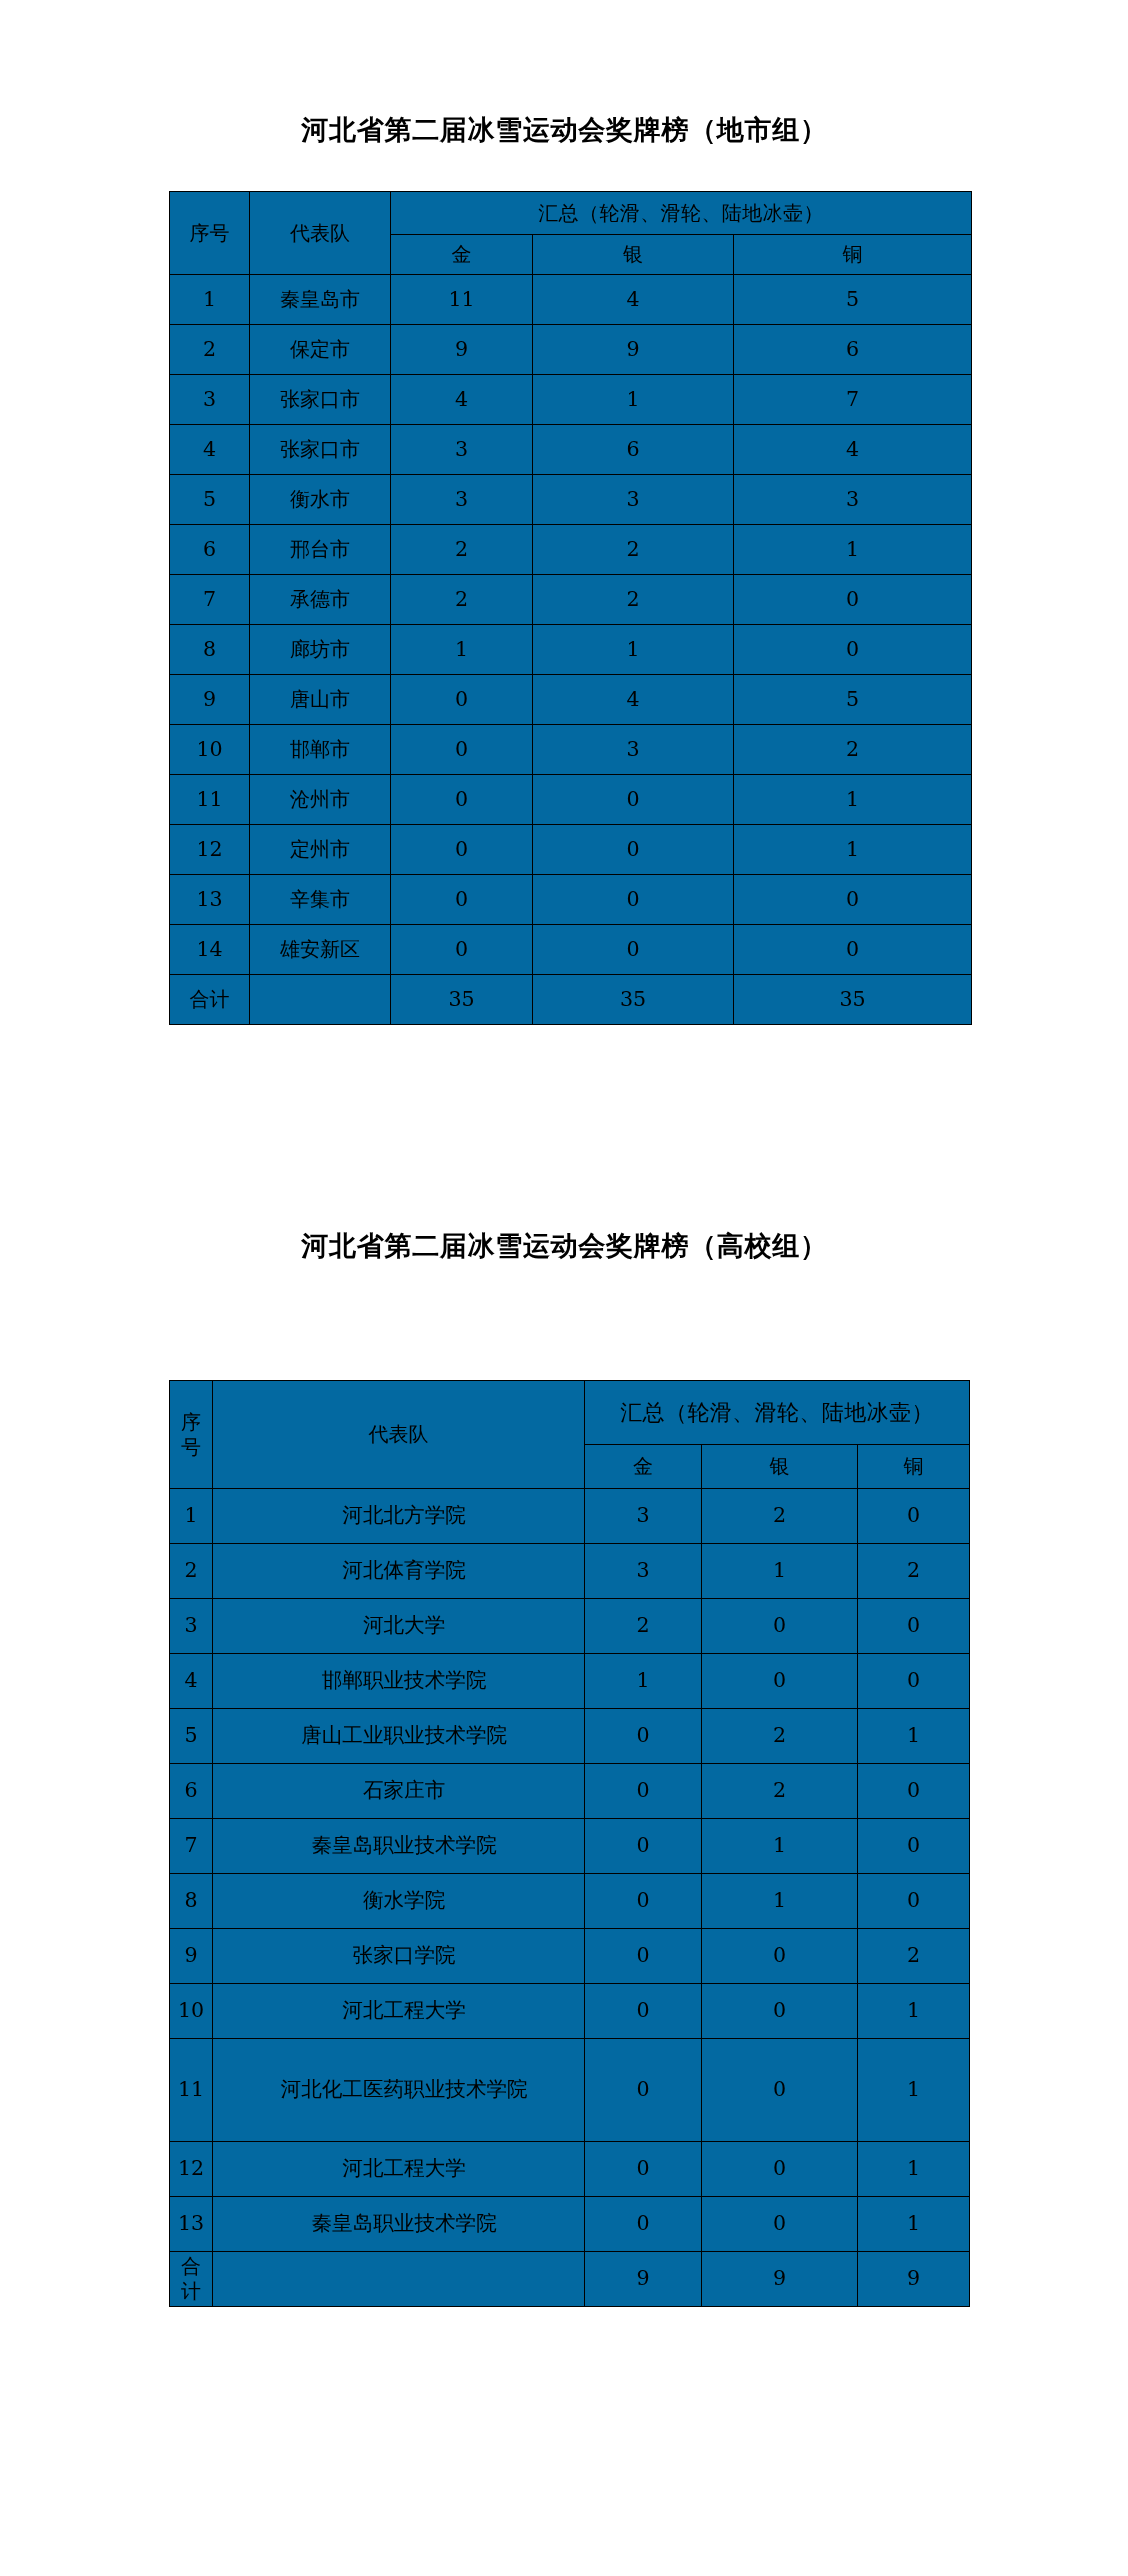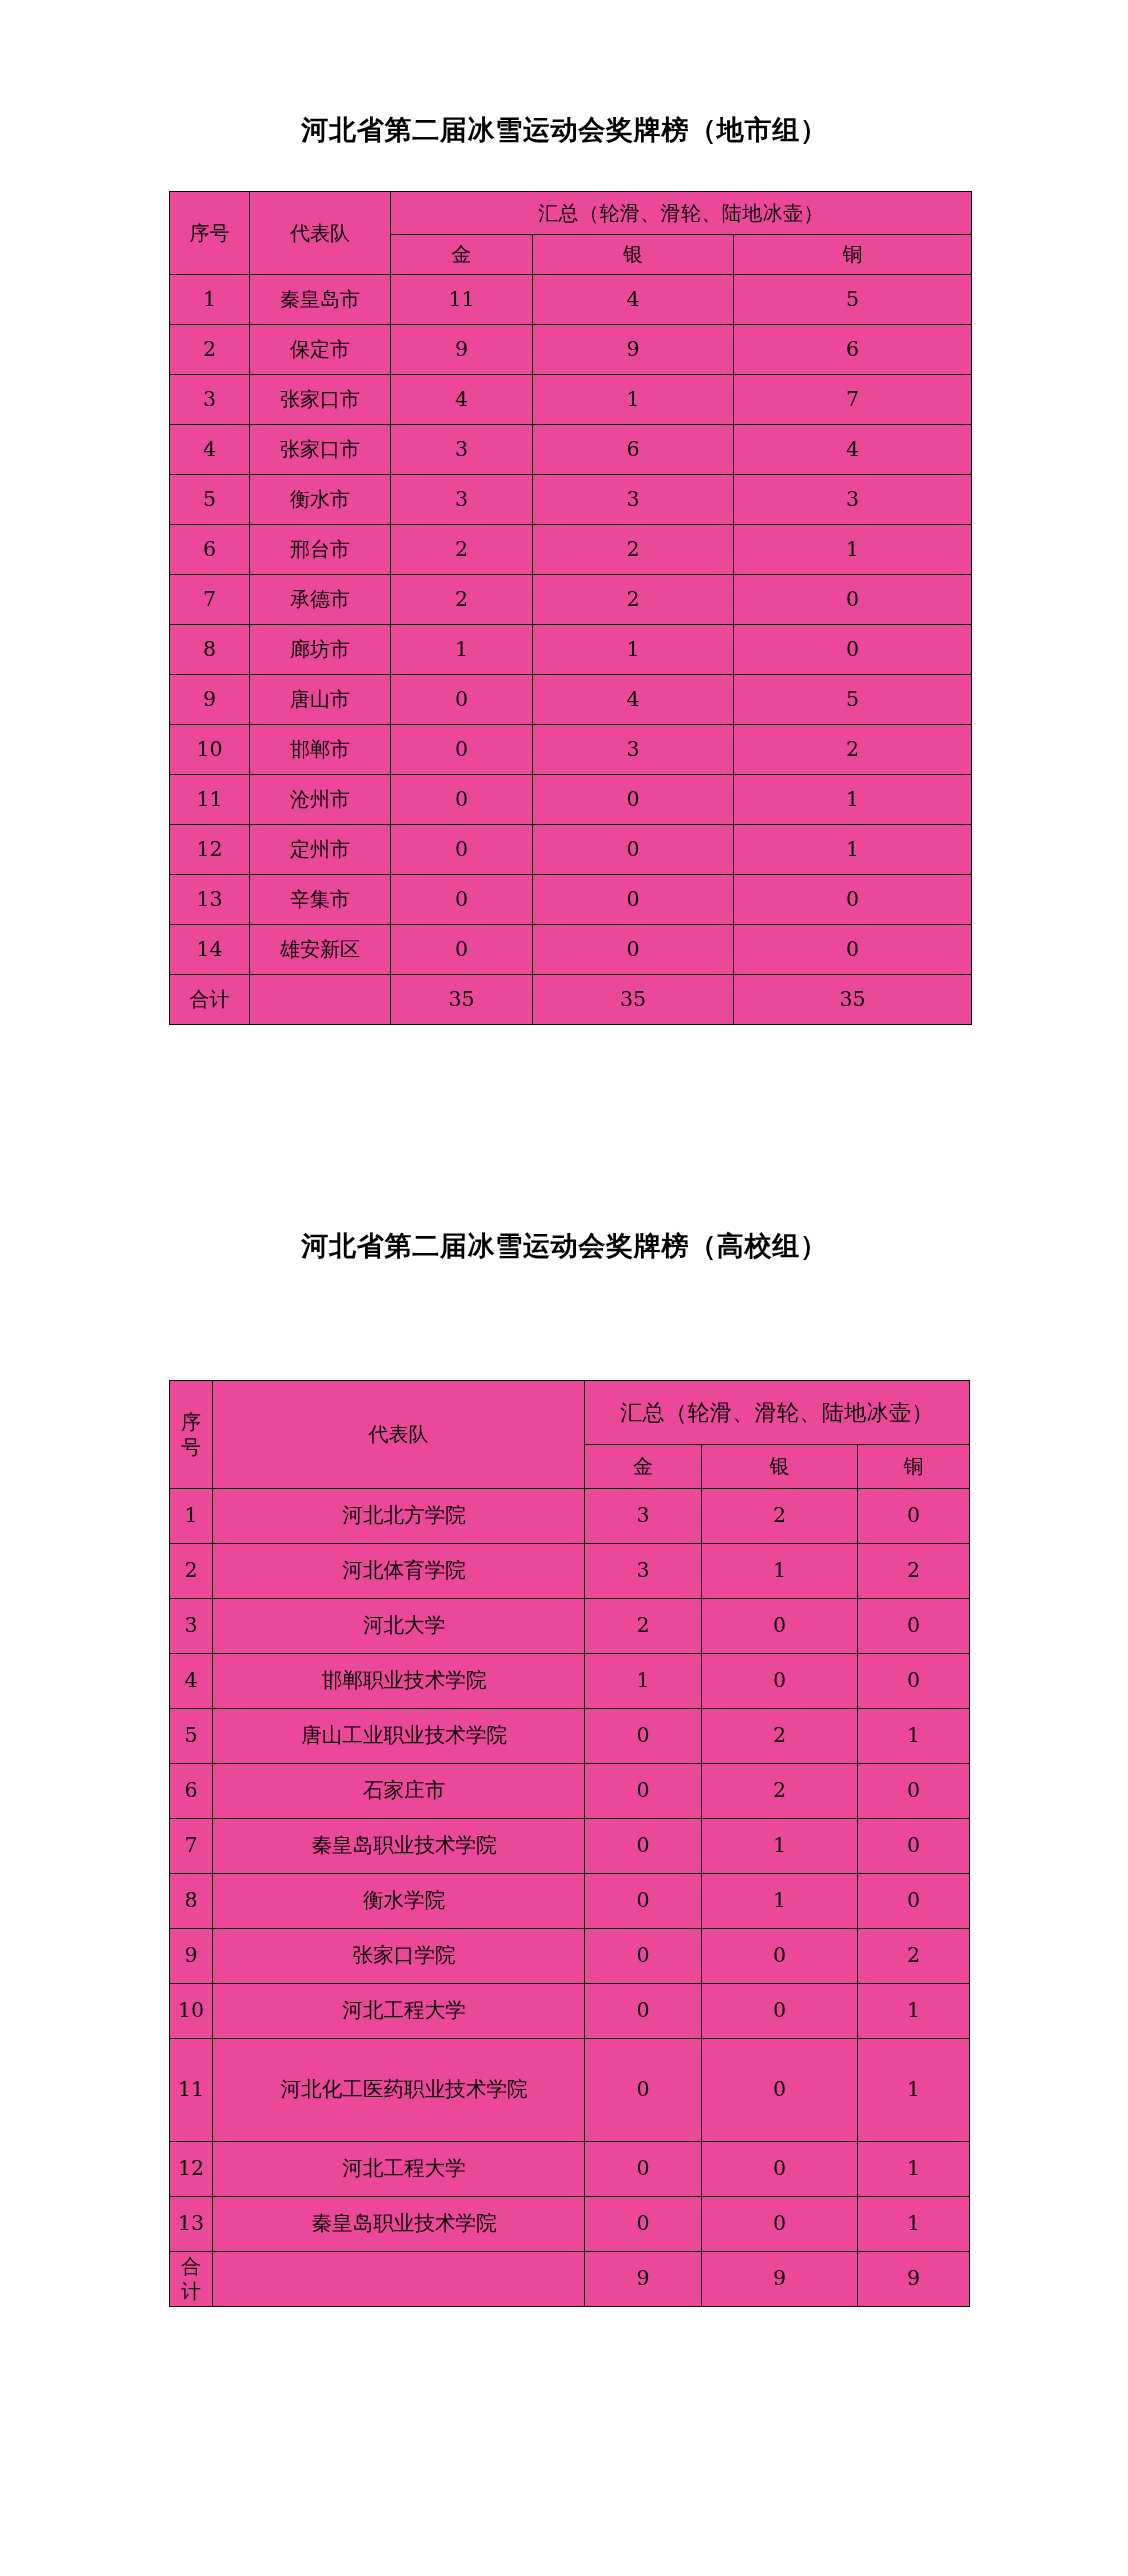--- a/index.html
+++ b/index.html
@@ -36,21 +36,21 @@
     color: #000;
   }
   #title-1 { top: 112px; }
   #title-2 { top: 1228px; }
 
   
   .medal-table {
     position: absolute;
     border-collapse: collapse;
     table-layout: fixed;
-    background: #ec4899;
+    background: #0369a1;
   }
   .medal-table td,
   .medal-table th {
     border: 1.1px solid #000000;
     text-align: center;
     vertical-align: middle;
     font-weight: normal;
     font-size: 20px;
     line-height: 1.25;
     padding: 0 2.8px;

